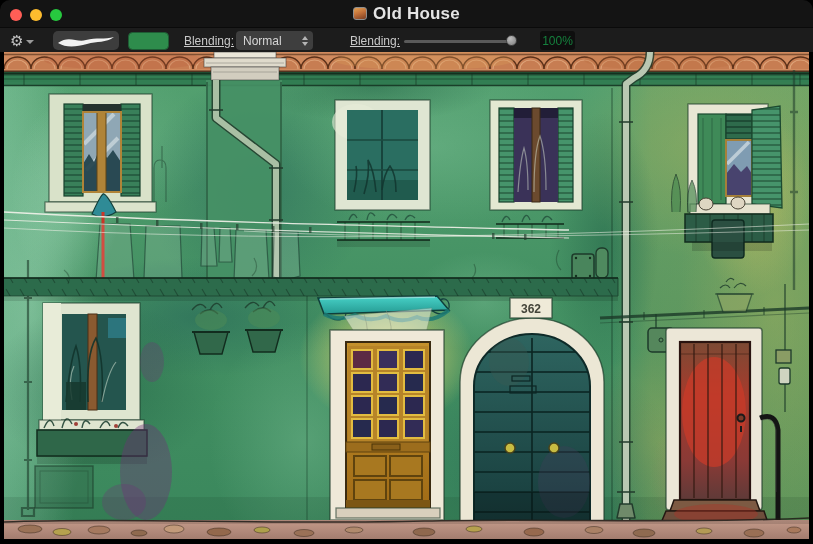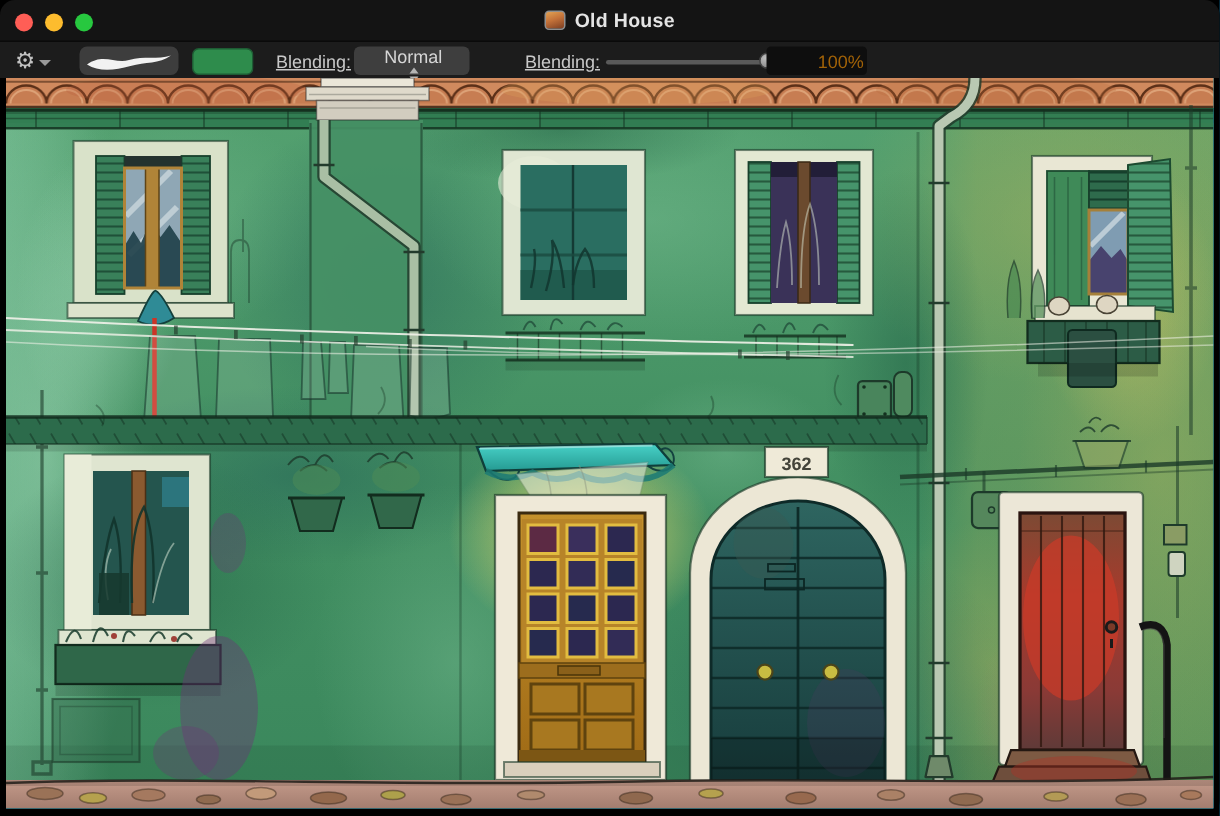--- a/index.html
+++ b/index.html
@@ -5,44 +5,44 @@
   html,body{margin:0;padding:0;background:#000;width:813px;height:544px;overflow:hidden;
     font-family:"Liberation Sans",sans-serif;-webkit-font-smoothing:antialiased;}
   .window{position:absolute;inset:0;width:813px;height:544px;background:#000;border-radius:10px;overflow:hidden;}
   
   .titlebar{position:relative;height:27px;background:#141414;}
   .lights{position:absolute;left:10px;top:9px;display:flex;gap:8px;}
   .tl{width:12px;height:12px;border-radius:50%;display:inline-block;}
   .title-wrap{position:absolute;inset:0;display:flex;align-items:center;justify-content:center;gap:6px;}
   .doc-icon{width:14px;height:13px;border-radius:3px;border:1px solid #8f8f8f;box-sizing:border-box;
     background:linear-gradient(160deg,#e2a253 0%,#c4723a 45%,#7c3e22 100%);}
-  .title{color:#e4e4e4;font-size:13px;font-weight:700;letter-spacing:.2px;}
+  .title{color:#e4e4e4;font-size:17px;font-weight:700;letter-spacing:.2px;}
   
   .toolbar{position:relative;height:25px;background:#1c1c1c;border-top:1px solid #0a0a0a;box-sizing:border-box;}
   .tb{position:absolute;top:0;height:25px;display:flex;align-items:center;color:#c9c9c9;font-size:12px;}
   .gear-group{left:10px;gap:3px;cursor:default;}
   .gear-glyph{font-size:15px;color:#c2c2c2;line-height:1;}
   .chev-down{width:0;height:0;border-left:4px solid transparent;border-right:4px solid transparent;border-top:4px solid #9a9a9a;margin-top:2px;}
   .brush-btn{left:53px;top:3px;width:66px;height:19px;background:#3d3d3d;border:none;border-radius:5px;padding:0;display:flex;align-items:center;justify-content:center;}
   .swatch-btn{left:128px;top:4px;width:41px;height:18px;border:none;border-radius:4px;padding:0;background:none;display:block;}
   .label-r{justify-content:flex-end;text-decoration:underline;}
   .blending-label{left:178px;width:56px;}
   .dropdown{left:236px;top:3px;width:77px;height:19px;background:#3e3e3e;border-radius:4px;color:#d6d6d6;
-    padding:0 5px 0 7px;box-sizing:border-box;display:flex;align-items:center;justify-content:space-between;flex-direction:column;}
+    padding:0 5px 0 7px;box-sizing:border-box;display:flex;align-items:center;justify-content:space-between;}
   .stepper{display:flex;flex-direction:column;gap:2px;align-items:center;}
   .tri-up{width:0;height:0;border-left:3.5px solid transparent;border-right:3.5px solid transparent;border-bottom:4px solid #b5b5b5;}
   .tri-down{width:0;height:0;border-left:3.5px solid transparent;border-right:3.5px solid transparent;border-top:4px solid #b5b5b5;}
   .opacity-label{left:352px;width:48px;}
   .slider{left:404px;top:0;width:113px;height:25px;}
   .slider .track{position:absolute;left:0;right:8px;top:12px;height:3px;background:#5a5a5a;border-radius:2px;}
   .slider .knob{position:absolute;right:0;top:7px;width:11px;height:11px;border-radius:50%;
     background:radial-gradient(circle at 35% 30%,#bdbdbd,#7d7d7d);border:1px solid #444;box-sizing:border-box;}
-  .opacity-value{left:511px;top:3px;width:35px;height:19px;background:#0e0e0e;border-radius:3px;color:#a16207;justify-content:center;padding-left:32px;}
+  .opacity-value{left:540px;top:3px;width:35px;height:19px;background:#0e0e0e;border-radius:3px;color:#15803d;justify-content:center;}
   
-  .canvas{position:absolute;left:4px;top:52px;width:805px;height:487px;background:#0ea5e9;}
+  .canvas{position:absolute;left:4px;top:52px;width:805px;height:487px;background:#fde047;}
   .canvas svg{display:block;}
 </style>
 </head>
 <body>
 
 <div class="window">
 
   <div class="titlebar">
     <div class="lights">
       <span class="tl" style="background:#ff5e56"></span>

